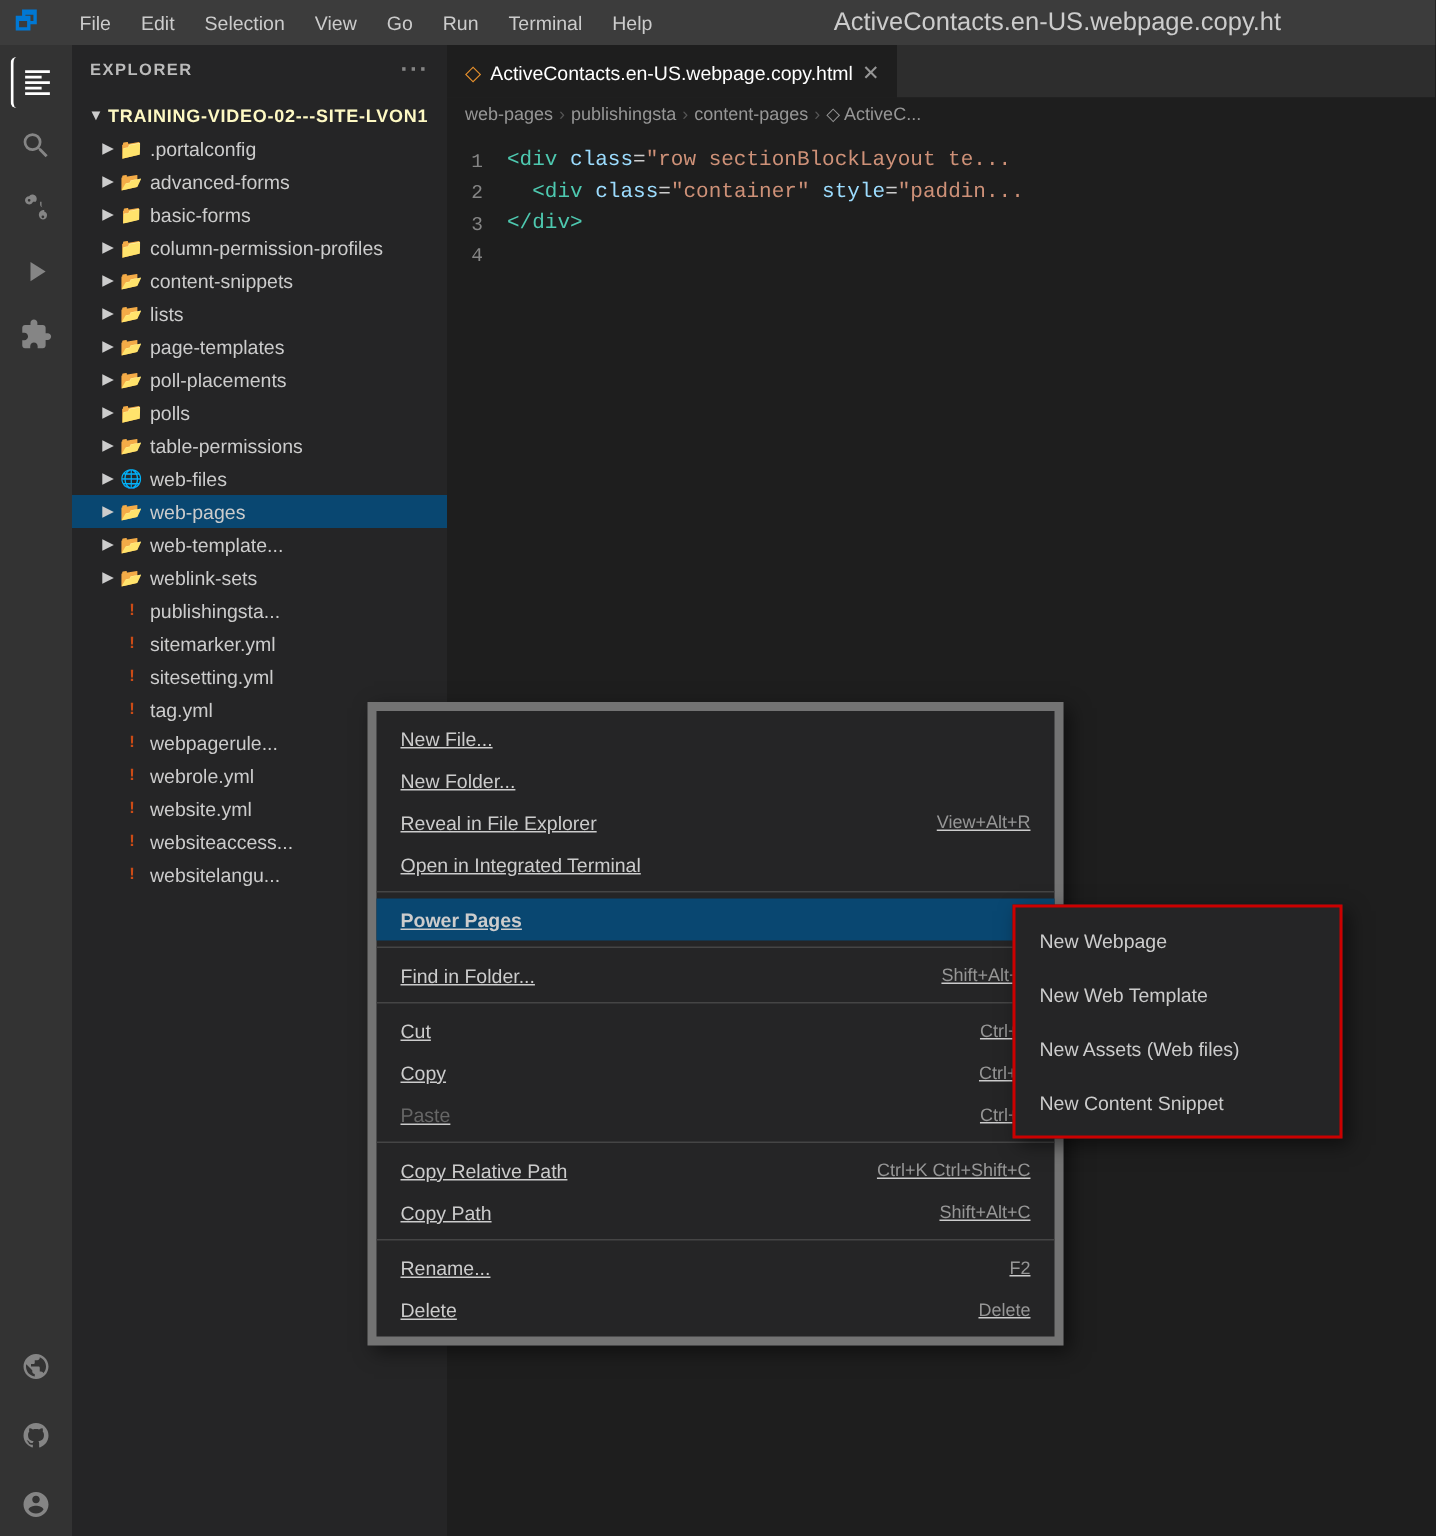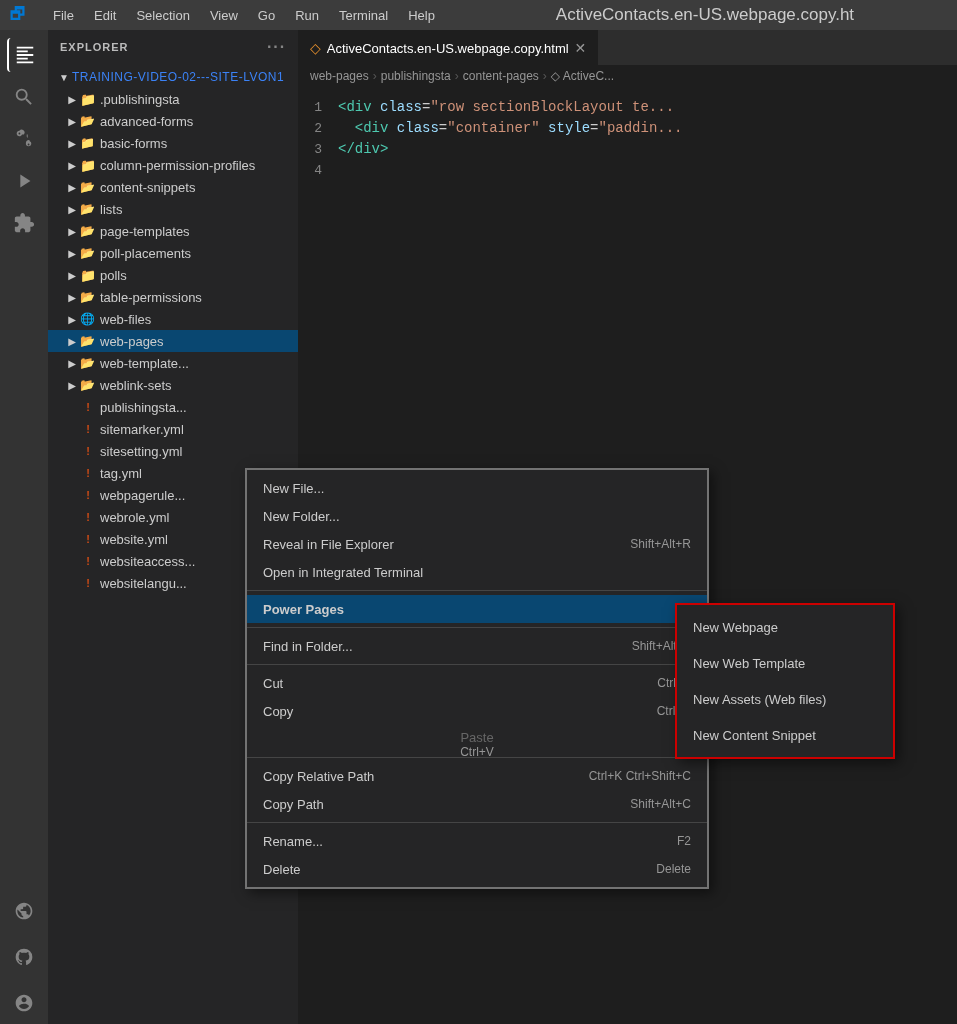--- a/index.html
+++ b/index.html
@@ -138,22 +138,22 @@
       justify-content: center;
       flex-shrink: 0;
       font-size: 13px;
     }
     .tree-label {
       font-size: 13px;
       color: #cccccc;
     }
     .root-label {
       font-size: 12px;
-      font-weight: 400;
-      color: #3b82f6;
+      font-weight: 700;
+      color: #fef9c3;
       letter-spacing: 0.5px;
     }
     .indent-1 { padding-left: 16px; }
 
     
     .editor-area {
       flex: 1;
       display: flex;
       flex-direction: column;
       background: #1e1e1e;
@@ -228,37 +228,38 @@
       flex: 1;
     }
 
     
     .context-menu {
       position: absolute;
       top: 468px;
       left: 245px;
       width: 464px;
       background: #252526;
-      border: 2px solid #737373;
+      border: 6px solid #737373;
       box-shadow: 4px 4px 12px rgba(0,0,0,0.5);
       z-index: 100;
       padding: 4px 0;
+      text-decoration: underline;
     }
     .menu-item {
       display: flex;
       align-items: center;
       justify-content: space-between;
       padding: 5px 16px;
       cursor: pointer;
       font-size: 13px;
       color: #cccccc;
       height: 28px;
     }
     .menu-item.highlighted { background: #094771; }
-    .menu-item.disabled { color: #666; cursor: default; flex-direction: column; }
+    .menu-item.disabled { color: #666; cursor: default; }
     .menu-shortcut {
       color: #969696;
       font-size: 12px;
     }
     .menu-arrow {
       color: #cccccc;
       font-size: 12px;
     }
     .menu-sep {
       height: 1px;
@@ -358,21 +359,21 @@
       <div class="tree-root">
 
         <div class="tree-item">
           <div class="tree-arrow">▼</div>
           <span class="root-label">TRAINING-VIDEO-02---SITE-LVON1</span>
         </div>
 
         <div class="tree-item indent-1">
           <div class="tree-arrow">▶</div>
           <div class="tree-icon icon-folder">📁</div>
-          <span class="tree-label">.publishingsta</span>
+          <span class="tree-label">.portalconfig</span>
         </div>
 
         <div class="tree-item indent-1">
           <div class="tree-arrow">▶</div>
           <div class="tree-icon" style="font-size:12px; color:#e8a929;">📂</div>
           <span class="tree-label">advanced-forms</span>
         </div>
 
         <div class="tree-item indent-1">
           <div class="tree-arrow">▶</div>
@@ -546,21 +547,21 @@
   <div class="menu-item">
     <span>New File...</span>
     <span class="menu-shortcut"></span>
   </div>
   <div class="menu-item">
     <span>New Folder...</span>
     <span class="menu-shortcut"></span>
   </div>
   <div class="menu-item">
     <span>Reveal in File Explorer</span>
-    <span class="menu-shortcut">Shift+Alt+R</span>
+    <span class="menu-shortcut">View+Alt+R</span>
   </div>
   <div class="menu-item">
     <span>Open in Integrated Terminal</span>
   </div>
   <div class="menu-sep"></div>
   <div class="menu-item highlighted" style="background:#094771;">
     <span style="font-weight:600;">Power Pages</span>
     <span class="menu-arrow">▶</span>
   </div>
   <div class="menu-sep"></div>

